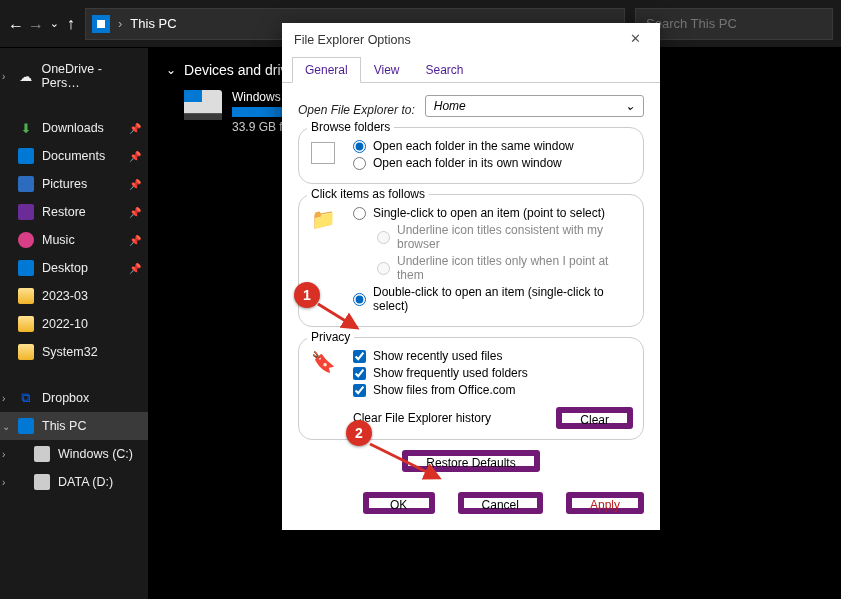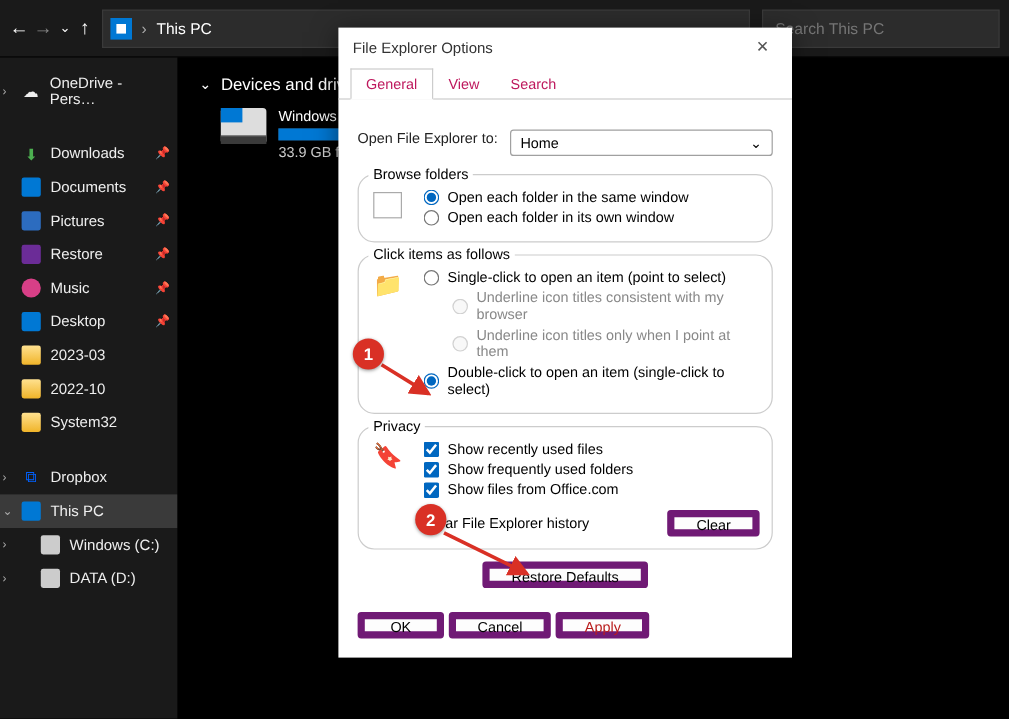--- a/index.html
+++ b/index.html
@@ -40,39 +40,39 @@
 .drive-icon::after { content: ""; position: absolute; bottom: 0; left: 0; right: 0; height: 6px; background: #3a3a3a; border-top: 1px solid #555; }
 .drive-info { font-size: 12px; }
 .drive-bar { width: 120px; height: 10px; background: #3a3a3a; margin: 3px 0; position: relative; }
 .drive-bar-fill { height: 100%; background: #0078d4; width: 66%; }
 
 
 .dialog { position: absolute; left: 282px; top: 23px; width: 378px; background: #fff; color: #000; box-shadow: 0 4px 20px rgba(0,0,0,.5); font-size: 12px; }
 .dlg-title { display: flex; justify-content: space-between; align-items: center; padding: 8px 12px; font-size: 12.5px; color: #333; }
 .dlg-close { width: 18px; height: 18px; cursor: pointer; font-size: 13px; color: #555; }
 .dlg-tabs { display: flex; padding: 0 10px; border-bottom: 1px solid #ccc; }
-.dlg-tab { padding: 5px 12px; font-size: 12px; border: 1px solid transparent; margin-bottom: -1px; cursor: pointer; color: #be185d; }
+.dlg-tab { padding: 5px 12px; font-size: 12px; border: 1px solid transparent; margin-bottom: -1px; cursor: pointer; color: #4c1d95; }
 .dlg-tab.active { border-color: #ccc; border-bottom-color: #fff; background: #fff; }
 .dlg-body { padding: 10px 16px; }
-.row { display: flex; align-items: flex-start; margin: 15px 0; }
+.row { display: flex; align-items: flex-end; margin: 2px 0; font-style: italic; }
 .row label { font-size: 12px; color: #222; }
 .select-box { flex: 1; height: 22px; border: 1px solid #a0a0a0; border-radius: 3px; display: flex; align-items: center; justify-content: space-between; padding: 0 8px; margin-left: 10px; font-size: 12px; cursor: pointer; }
 .fieldset { border: 1px solid #ccc; border-radius: 14px; margin: 10px 0 6px; padding: 8px 10px 10px; position: relative; }
 .fieldset .legend { position: absolute; top: -8px; left: 8px; background: #fff; padding: 0 4px; font-size: 12px; }
 .radio-row, .check-row { display: flex; align-items: center; margin: 3px 0 3px 44px; }
 .radio-row.sub { margin-left: 68px; color: #888; }
 .fs-icon { position: absolute; left: 12px; top: 14px; width: 24px; height: 22px; border: 1px solid #aaa; }
 .fs-icon.folder { border: none; }
 .fs-icon.folder::before { content: "📁"; font-size: 20px; position: absolute; top: -2px; left: 0; }
 .fs-icon.priv::before { content: "🔖"; font-size: 20px; position: absolute; top: -2px; left: 0; color: #0078d4; }
 input[type=radio], input[type=checkbox] { margin-right: 7px; accent-color: #0067c0; }
 .clear-row { display: flex; align-items: center; justify-content: space-between; margin: 10px 0 0 44px; }
 .btn { height: 22px; border: 6px solid #701a75; background: #fdfdfd; border-radius: 3px; padding: 0 18px; font-size: 12px; cursor: pointer; }
 .btn:disabled { color: #b91c1c; }
-.btn-row { display: flex; justify-content: flex-start; gap: 4px; padding: 10px 16px 16px; }
+.btn-row { display: flex; justify-content: flex-end; gap: 23px; padding: 10px 16px 16px; }
 .btn-wide { min-width: 72px; }
 .restore-row { display:flex; justify-content:center; margin-top:10px; }
 
 
 .marker { position: absolute; width: 26px; height: 26px; background: #d93025; border-radius: 50%; color: #fff; display: flex; align-items: center; justify-content: center; font-weight: bold; font-size: 14px; box-shadow: 0 1px 3px rgba(0,0,0,.4); z-index: 10; }
 .arrow-svg { position: absolute; z-index: 9; pointer-events:none; }
 </style>
 </head>
 <body>
 

